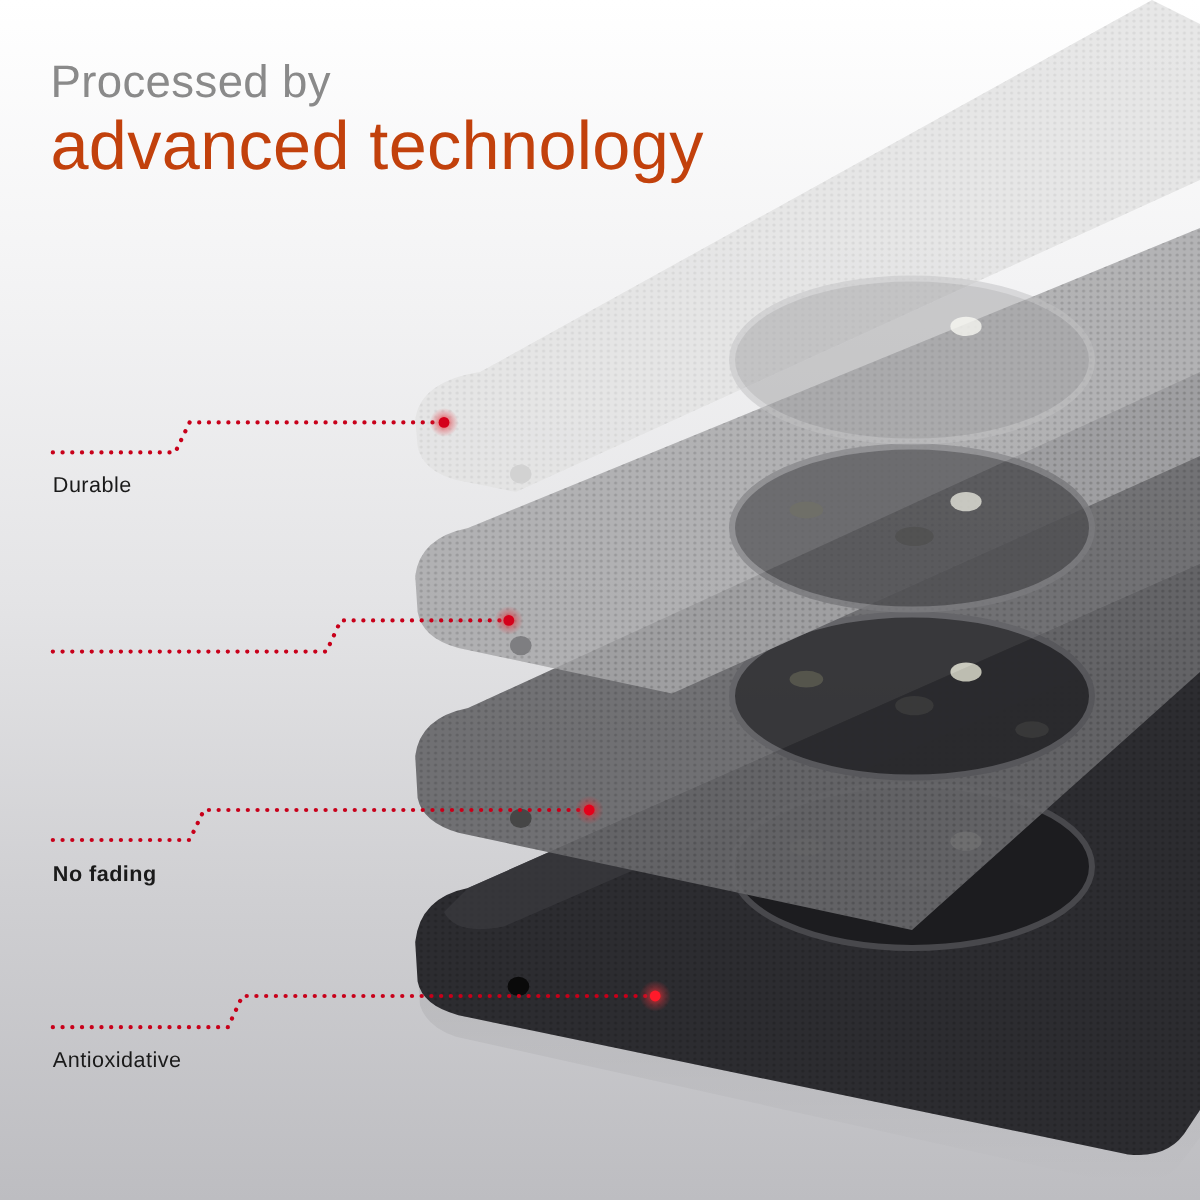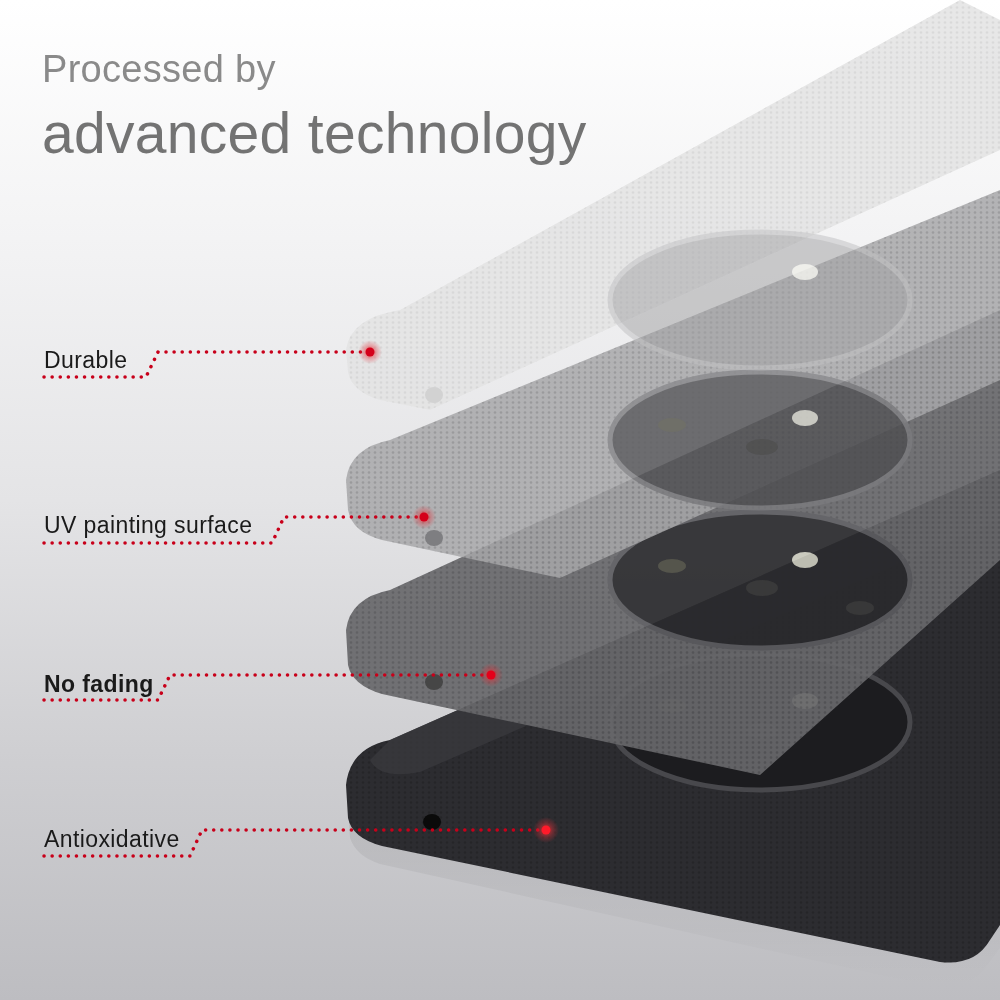--- a/index.html
+++ b/index.html
@@ -8,24 +8,24 @@
       font-family: "Liberation Sans", sans-serif;
       background: linear-gradient(180deg, #ffffff 0%, #f4f4f5 22%, #e4e4e6 50%, #cfcfd2 75%, #bdbdc1 100%);
     }
     .stage { position: absolute; inset: 0; }
     svg.cases { position: absolute; left: 0; top: 0; width: 1000px; height: 1000px; }
 
     .title {
       position: absolute; left: 42px; top: 50px; line-height: 1;
     }
     .title .l1 { font-size: 38px; color: #8a8a8a; letter-spacing: 0.3px; display: block; }
-    .title .l2 { font-size: 57px; color: #737373; letter-spacing: 0.3px; display: block; margin-top: 17px; }
+    .title .l2 { font-size: 57px; color: #c2410c; letter-spacing: 0.3px; display: block; margin-top: 6px; }
 
     .label {
-      position: absolute; font-size: 23px; color: #1a1a1a; letter-spacing: 0.4px;
+      position: absolute; font-size: 18px; color: #1a1a1a; letter-spacing: 0.4px; margin-top: 47px;
     }
   </style>
 </head>
 <body>
 
 <div class="stage">
 
   <svg class="cases" viewBox="0 0 1000 1000">
     <defs>
       <pattern id="tex" width="6" height="5" patternUnits="userSpaceOnUse">
@@ -107,16 +107,15 @@
       <circle cx="546" cy="830" r="4.5" fill="#ff1a2a"></circle>
     </g>
   </svg>
 
   <div class="title">
     <span class="l1">Processed by</span>
     <span class="l2">advanced technology</span>
   </div>
 
   <div class="label" style="left:44px; top:347px;">Durable</div>
-  <div class="label" style="left:44px; top:512px;">UV painting surface</div>
   <div class="label" style="left:44px; top:671px;font-weight:bold;">No fading</div>
   <div class="label" style="left:44px; top:826px;">Antioxidative</div>
 </div>
 
 </body></html>

